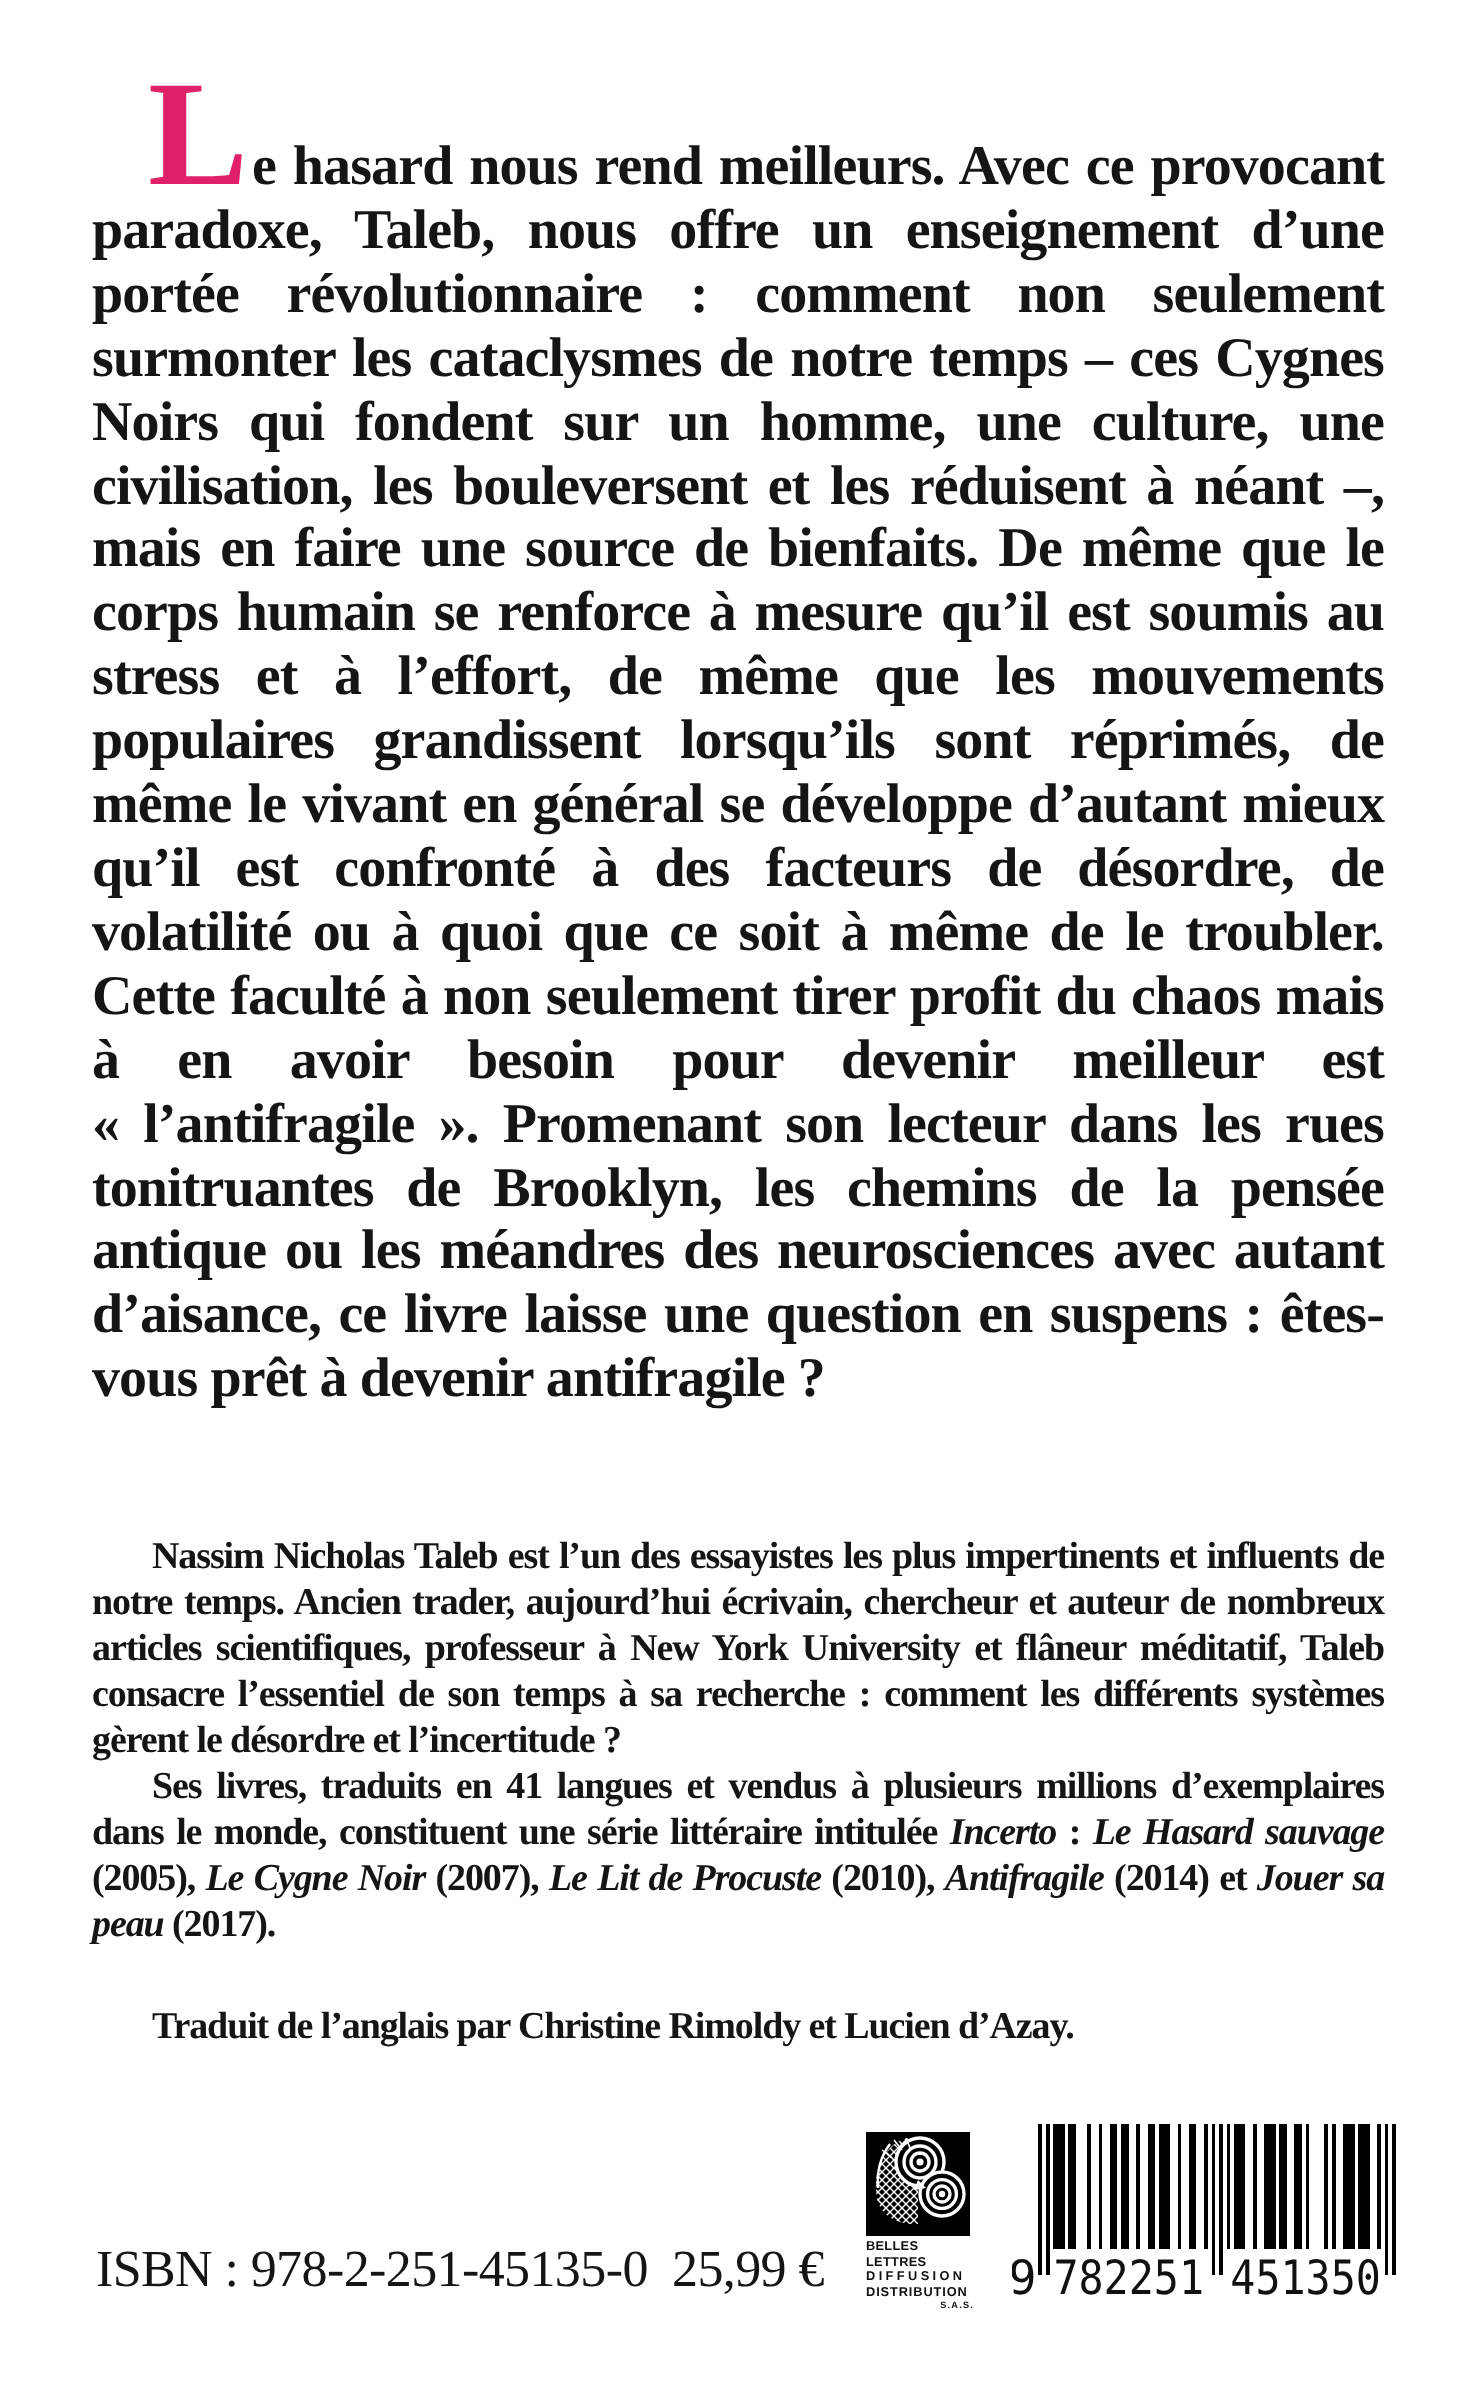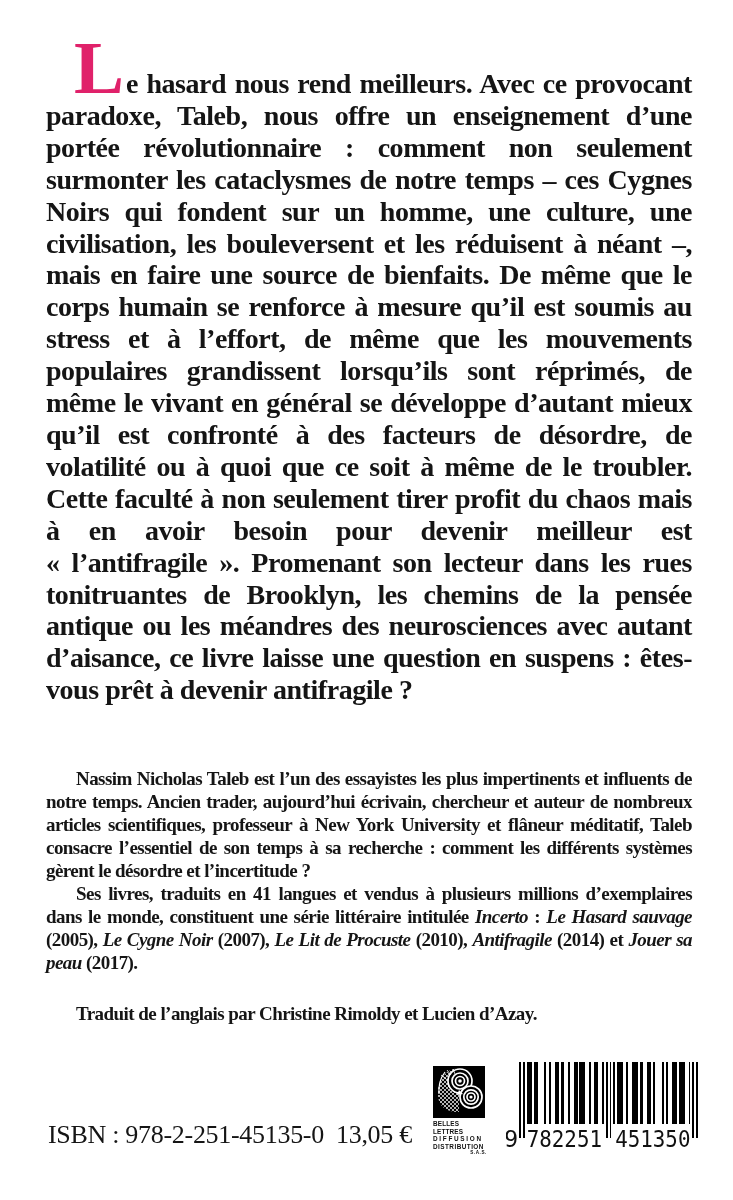--- a/index.html
+++ b/index.html
@@ -93,21 +93,21 @@
 
       <p><span>Ses livres, traduits en 41 langues et vendus à plusieurs millions d’exemplaires dans le monde, constituent une série littéraire intitulée </span><span class="it">Incerto</span><span>&nbsp;: </span><span class="it">Le Hasard sauvage</span><span> (2005), </span><span class="it">Le Cygne Noir</span><span> (2007), </span><span class="it">Le Lit de Procuste</span><span> (2010), </span><span class="it">Antifragile</span><span> (2014) et </span><span class="it">Jouer sa peau</span><span> (2017).</span></p>
 
       <p class="translator">Traduit de l’anglais par Christine Rimoldy et Lucien d’Azay.</p>
     </section>
   </main>
 
   <footer class="footer">
 
     <div class="isbn">ISBN&nbsp;: 978-2-251-45135-0</div>
-    <div class="price">13,05 €</div>
+    <div class="price">25,99 €</div>
 
     <div class="publisher">
       <svg class="owl-box" viewBox="0 0 52 52" xmlns="http://www.w3.org/2000/svg">
         <defs>
           <pattern id="hatch" width="4" height="4" patternUnits="userSpaceOnUse">
             <path d="M0 4 L4 0 M-1 1 L1 -1 M3 5 L5 3" stroke="#ffffff" stroke-width="0.7" fill="none"></path>
             <path d="M0 0 L4 4 M-1 3 L1 5 M3 -1 L5 1" stroke="#ffffff" stroke-width="0.7" fill="none"></path>
           </pattern>
         </defs>
         <rect x="0" y="0" width="52" height="52" fill="#000000"></rect>

